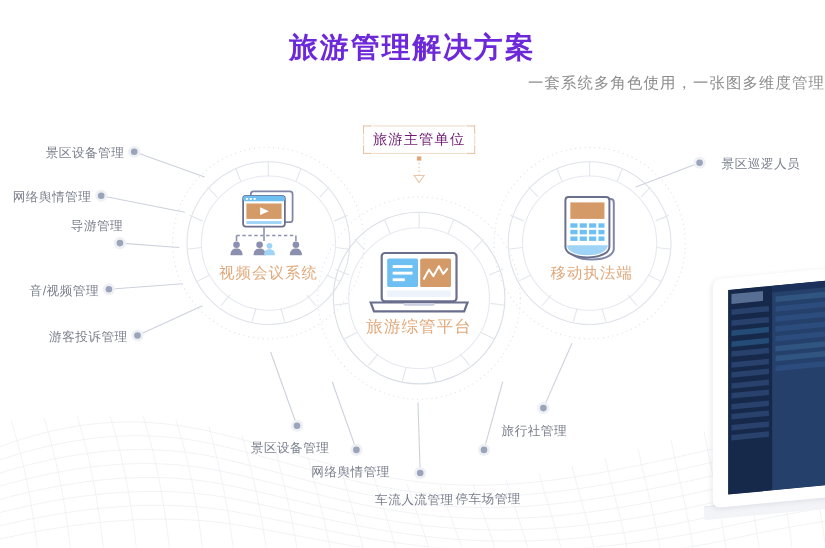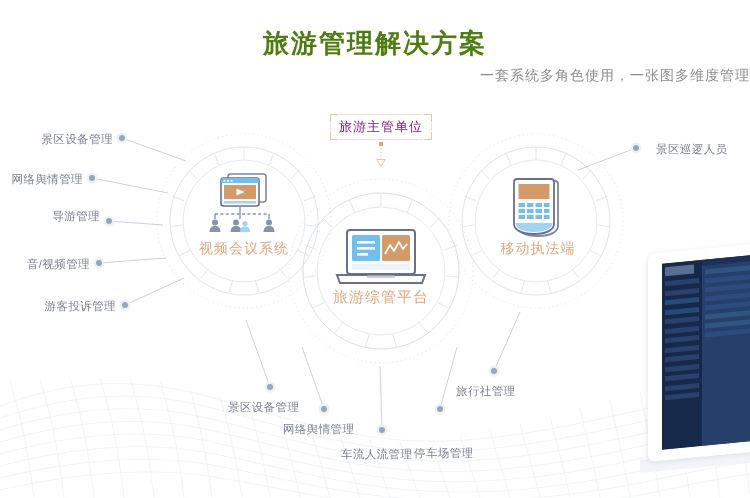--- a/index.html
+++ b/index.html
@@ -20,21 +20,21 @@
 
   
   .page-title {
     position: absolute;
     top: 26px;
     left: 0;
     width: 750px;
     text-align: center;
     font-size: 26px;
     font-weight: bold;
-    color: #4d7c0f;
+    color: #6d28d9;
     letter-spacing: 2px;
   }
   .page-subtitle {
     position: absolute;
     top: 67px;
     left: 0;
     width: 750px;
     text-align: right;
     font-size: 14px;
     color: #8c8c8c;
@@ -443,21 +443,21 @@
         <rect x="19" y="37" width="6.5" height="4"></rect>
       <rect x="27.5" y="37" width="6.5" height="4"></rect>
         <rect x="36" y="37" width="5.5" height="4"></rect>
     </g>
     <path d="M7.5,45 L44.5,45 C44.5,50 38,54 26,54 C14,54 7.5,50 7.5,45 Z" fill="#9fd4f6"></path>
   </svg>
   <div class="node-label" style="left:478px; top:240px; width:120px;">移动执法端</div>
 
   <div class="spoke-label right-align" style="left:0px;  top:132px; width:113px;">景区设备管理</div>
   <div class="spoke-label right-align" style="left:0px;  top:172px; width:83px;">网络舆情管理</div>
-  <div class="spoke-label right-align" style="left:0px;  top:209px; width:100px;">导游管理</div>
+  <div class="spoke-label right-align" style="left:0px;  top:198px; width:100px;padding-left:12px;">导游管理</div>
   <div class="spoke-label right-align" style="left:0px;  top:257px; width:90px;">音/视频管理</div>
   <div class="spoke-label right-align" style="left:0px;  top:299px; width:116px;">游客投诉管理</div>
 
   <div class="spoke-label" style="left:656px; top:142px;">景区巡逻人员</div>
 
   <div class="spoke-label" style="left:228px; top:400px;">景区设备管理</div>
   <div class="spoke-label" style="left:283px; top:422px;">网络舆情管理</div>
   <div class="spoke-label" style="left:341px; top:447px;">车流人流管理</div>
   <div class="spoke-label" style="left:414px; top:414px;margin-top:32px;">停车场管理</div>
   <div class="spoke-label" style="left:456px; top:384px;">旅行社管理</div>

